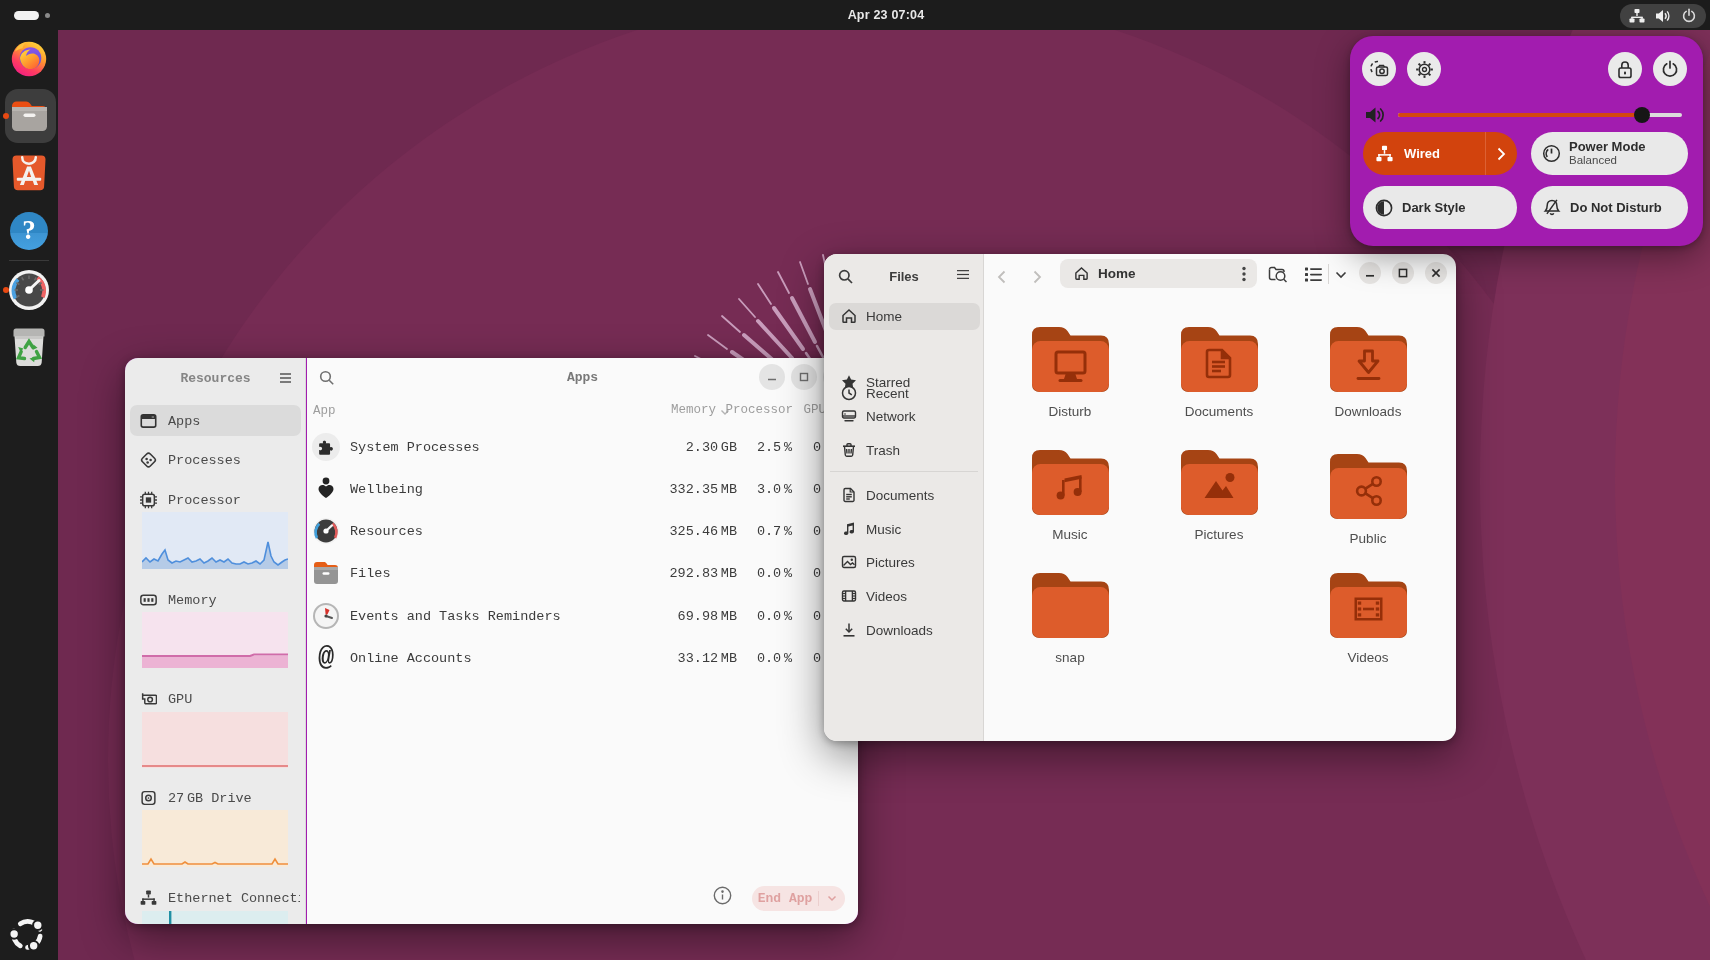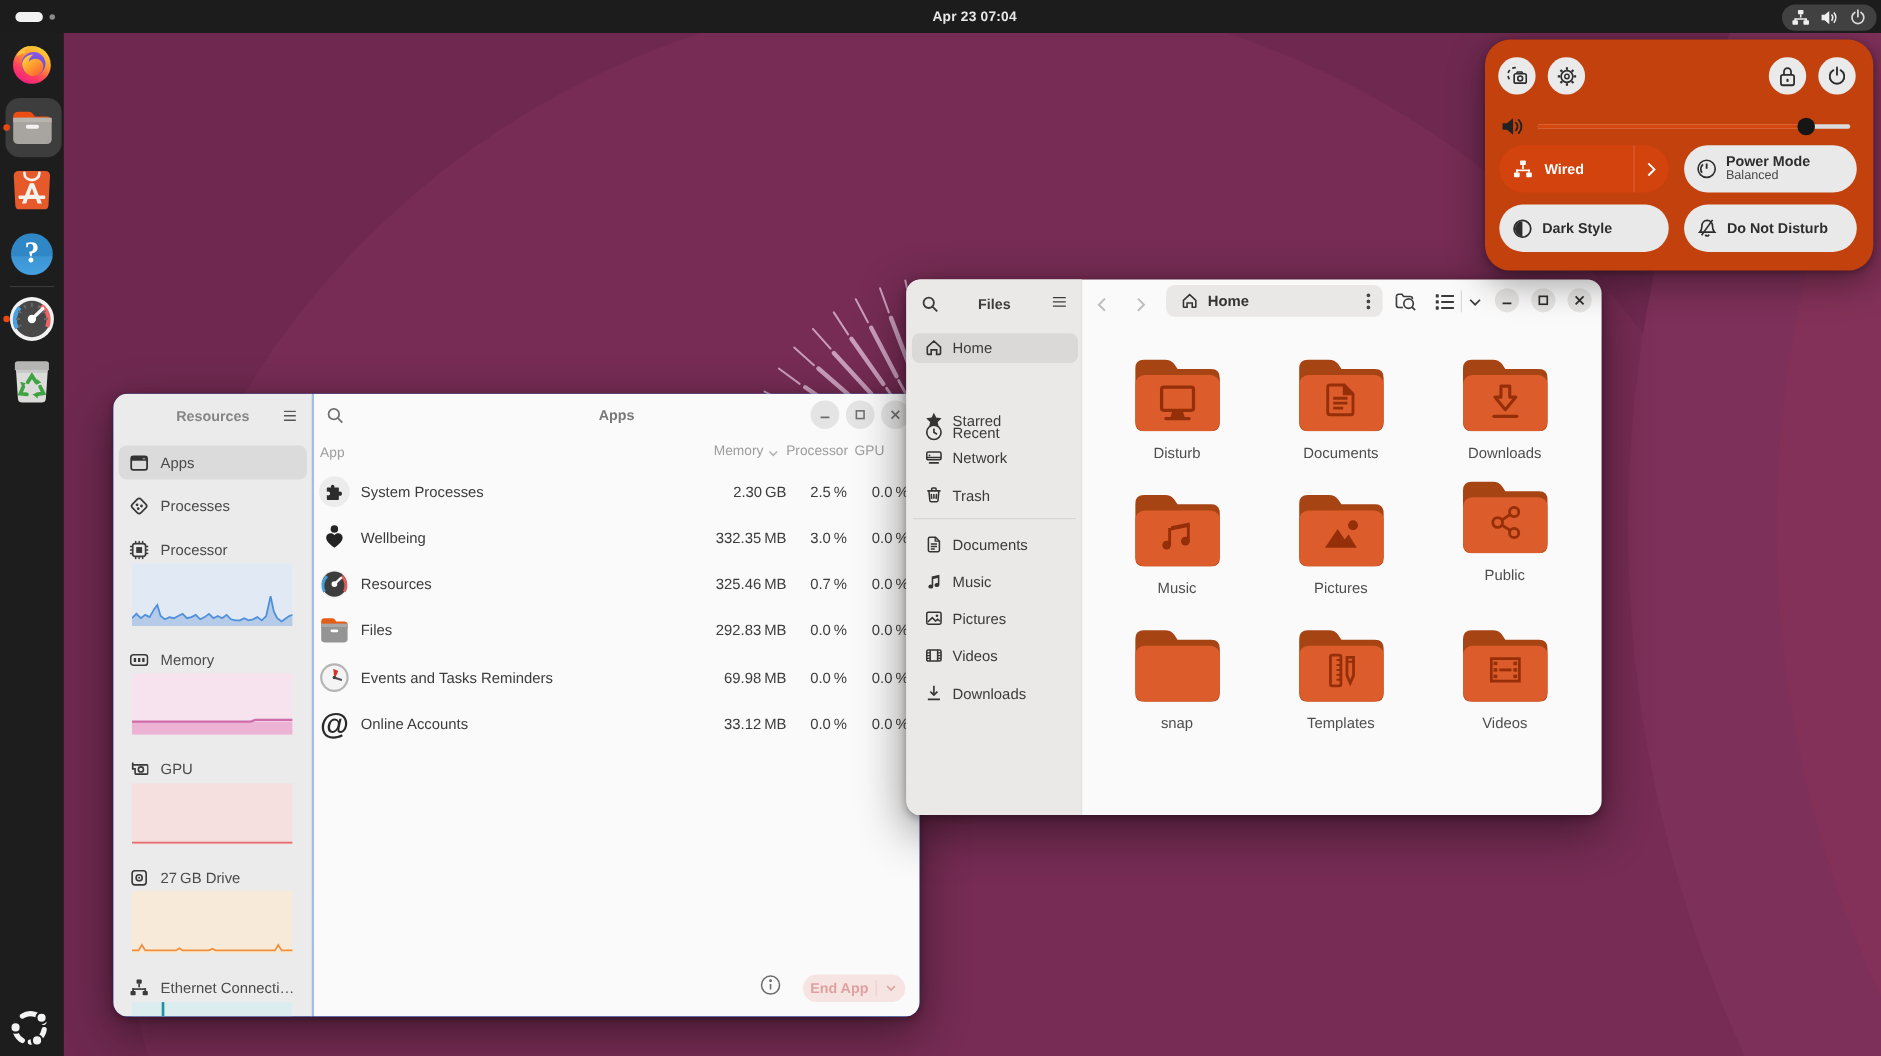--- a/index.html
+++ b/index.html
@@ -23,21 +23,21 @@
   #dock { left:0; top:30px; width:58px; height:930px; background:#1d1d1d; z-index:40; }
   .dockicon { position:absolute; left:29px; transform:translate(-50%,-50%); }
   #files-focus { position:absolute; left:5px; top:59px; width:51px; height:54px; background:#3d3d3d; border-radius:13px; }
   .rundot { position:absolute; left:3px; width:6px; height:6px; border-radius:50%; background:#e84912; transform:translateY(-50%); }
   #docksep { position:absolute; left:9px; top:260px; width:40px; height:1px; background:#3a3a3a; }
 
   
   .window { position:absolute; border-radius:13px; box-shadow:0 14px 44px rgba(0,0,0,.45), 0 2px 8px rgba(0,0,0,.30); }
 
   
-  #res { left:103px; top:358px; width:733px; height:566px; background:#3b82f6; z-index:10; overflow:hidden; }
+  #res { left:125px; top:358px; width:733px; height:566px; background:#a21caf; z-index:10; overflow:hidden;font-family:Liberation Mono, monospace; }
   #res-side { position:absolute; left:0; top:0; width:181px; height:566px; background:#ebebeb; border-right:1px solid #d9d9d9; }
   #res-main { position:absolute; left:182px; top:0; width:551px; height:566px; background:#fafafa; }
   .res-item { position:absolute; left:15px; display:flex; align-items:center; gap:11px; color:#4a4a4a; font-size:13.5px; transform:translateY(-50%); }
   .res-chart { position:absolute; left:17px; width:146px; }
   .hdrR { font-size:12.5px; color:#9d9d9d; }
   .rrow { position:absolute; left:0; width:551px; height:42px; }
   .ricon { position:absolute; left:5px; top:50%; transform:translateY(-50%); width:28px; height:28px; display:flex; align-items:center; justify-content:center; }
   .rlbl { position:absolute; left:43px; top:50%; transform:translateY(-50%); font-size:13.5px; color:#3c3c3c; }
   .rv { position:absolute; top:50%; transform:translateY(-50%); font-size:13.5px; color:#3c3c3c; }
   .mem { right:121px; } .cpu { right:66px; } .gpu { right:10px; }
@@ -49,21 +49,21 @@
   .nau-item { position:absolute; left:17px; display:flex; align-items:center; gap:9px; color:#3a3a3a; font-size:13.5px; transform:translateY(-50%); }
 
   .folder { position:absolute; width:130px; text-align:center; }
   .folder svg { display:block; margin:0 auto; }
   .folder .lbl { margin-top:12px; font-size:13.5px; color:#4e4e4e; }
   .winbtn { width:22px; height:22px; border-radius:50%; background:#e6e4e2; display:flex; align-items:center; justify-content:center; }
   #nau { border-radius:13px; }
   #nau-main { position:absolute; left:0; top:0; width:632px; height:487px; }
 
   
-  #qs { position:absolute; left:1350px; top:36px; width:353px; height:210px; background:#c2410c; border-radius:23px; z-index:30;
+  #qs { position:absolute; left:1350px; top:36px; width:353px; height:210px; background:#a21caf; border-radius:23px; z-index:30;
         box-shadow:0 10px 34px rgba(0,0,0,.40), 0 2px 6px rgba(0,0,0,.25);padding-left:42px; }
   .qs-circle { position:absolute; width:34px; height:34px; border-radius:50%; background:#eaeaea;
                display:flex; align-items:center; justify-content:center; transform:translate(-50%,-50%); }
   .qs-btn { position:absolute; height:43px; border-radius:22px; background:#e9e9e9; display:flex; align-items:center; }
 </style>
 </head>
 <body>
 
 <svg id="wall" class="abs" width="1710" height="960" viewBox="0 0 1710 960">
   <rect width="1710" height="960" fill="#6f2950"></rect>
@@ -688,56 +688,38 @@
     <div class="lbl">Music</div>
   </div>
   <div class="folder" style="left:330px;top:195px;">
     <svg width="77" height="66" viewBox="0 0 77 66">
           <use href="#foldbase"></use>
       <circle cx="49" cy="28.5" r="4.5" fill="#952f09"></circle>
       <path d="M23.5 49 L35 32 L41.5 41.5 L45 37 L52.5 49 Z" fill="#952f09"></path>
     </svg>
     <div class="lbl">Pictures</div>
   </div>
-  <div class="folder" style="left:479px;top:183px;">
+  <div class="folder" style="left:479px;top:199px;">
     <svg width="77" height="66" viewBox="0 0 77 66">
           <use href="#foldbase"></use>
       <g fill="none" stroke="#952f09" stroke-width="2.6">
         <circle cx="31.5" cy="38" r="4.4"></circle>
             <circle cx="46.5" cy="28.5" r="4.2"></circle>
             <circle cx="46.5" cy="47.5" r="4.2"></circle>
         <line x1="35.5" y1="35.6" x2="42.8" y2="30.8"></line>
             <line x1="35.5" y1="40.4" x2="42.8" y2="45.2"></line>
       </g>
     </svg>
     <div class="lbl">Public</div>
   </div>
   <div class="folder" style="left:181px;top:318px;">
     <svg width="77" height="66" viewBox="0 0 77 66">
           <use href="#foldbase"></use>
         </svg>
     <div class="lbl">snap</div>
-  </div>
-  <div class="folder" style="left:330px;top:318px;">
-    <svg width="77" height="66" viewBox="0 0 77 66">
-          <use href="#foldbase"></use>
-      <g fill="none" stroke="#952f09" stroke-width="2.5">
-        <rect x="28.5" y="23.5" width="9.5" height="28" rx="1.5"></rect>
-        <g stroke-width="1.8">
-              <line x1="34" y1="28" x2="38" y2="28"></line>
-              <line x1="34" y1="32.5" x2="38" y2="32.5"></line>
-              <line x1="34" y1="37" x2="38" y2="37"></line>
-              <line x1="34" y1="41.5" x2="38" y2="41.5"></line>
-              <line x1="34" y1="46" x2="38" y2="46"></line>
-            </g>
-        <path d="M43.5 25.5 h6 v16.5 l-3 7 l-3 -7 z"></path>
-            <line x1="43.5" y1="29.5" x2="49.5" y2="29.5" stroke-width="1.8"></line>
-      </g>
-    </svg>
-    <div class="lbl">Templates</div>
   </div>
   <div class="folder" style="left:479px;top:318px;">
     <svg width="77" height="66" viewBox="0 0 77 66">
           <use href="#foldbase"></use>
       <g fill="#952f09">
         <path d="M24.5 25.5 h28 v23 h-28 z M27 28 v18 h23 V28 Z" fill-rule="evenodd"></path>
       </g>
       <g fill="#952f09">
         <rect x="27.8" y="29.5" width="3.4" height="3.2"></rect>
             <rect x="27.8" y="35.4" width="3.4" height="3.2"></rect>

